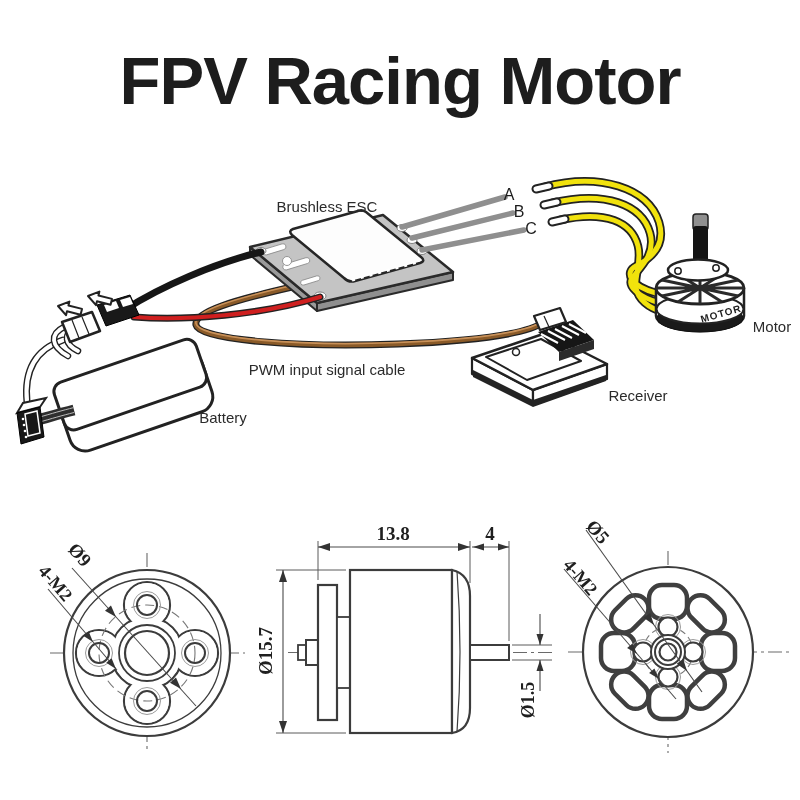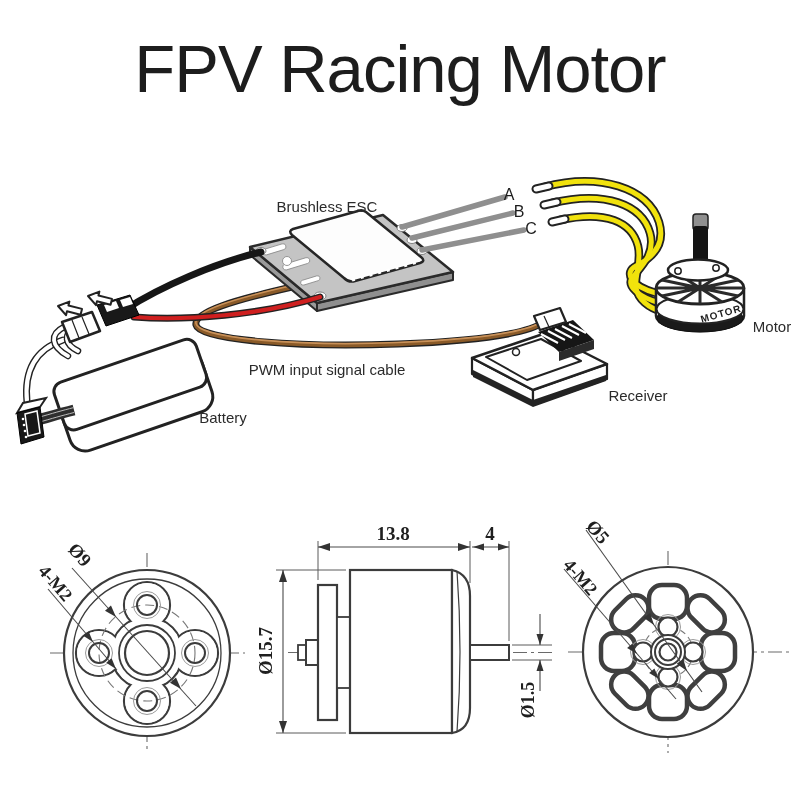--- a/index.html
+++ b/index.html
@@ -1,19 +1,19 @@
 <!DOCTYPE html>
 <html><head>
 <meta charset="utf-8">
 <style>
   html,body{margin:0;padding:0;background:#ffffff;}
   .page{position:relative;width:800px;height:800px;background:#fff;overflow:hidden;
         font-family:"Liberation Sans",sans-serif;}
-  .title{position:absolute;top:30px;left:0;right:0;margin:0;text-align:center;
-         font-size:67px;font-weight:normal;color:#1d1d1d;letter-spacing:-1px;
+  .title{position:absolute;top:30px;left:0;right:0;margin:12px;text-align:center;
+         font-size:67px;font-weight:bold;color:#1d1d1d;letter-spacing:-1px;
          font-family:"Liberation Sans",sans-serif;}
   svg{position:absolute;left:0;top:0;}
   .lbl{font-family:"Liberation Sans",sans-serif;font-size:15px;fill:#2b2b2b;}
   .phase{font-family:"Liberation Sans",sans-serif;font-size:16px;fill:#1c1c1c;}
   .dim{font-family:"Liberation Serif",serif;font-size:19px;font-weight:bold;fill:#1f1f1f;}
   .dim.small{font-size:18px;}
   .band{font-family:"Liberation Sans",sans-serif;font-size:10px;font-weight:bold;
         fill:#1c1c1c;letter-spacing:1px;}
   .cl{stroke:#6a6a6a;stroke-width:1.1;stroke-dasharray:14 4 3 4;fill:none;}
   .thin{stroke:#4a4a4a;stroke-width:1.1;fill:none;}

